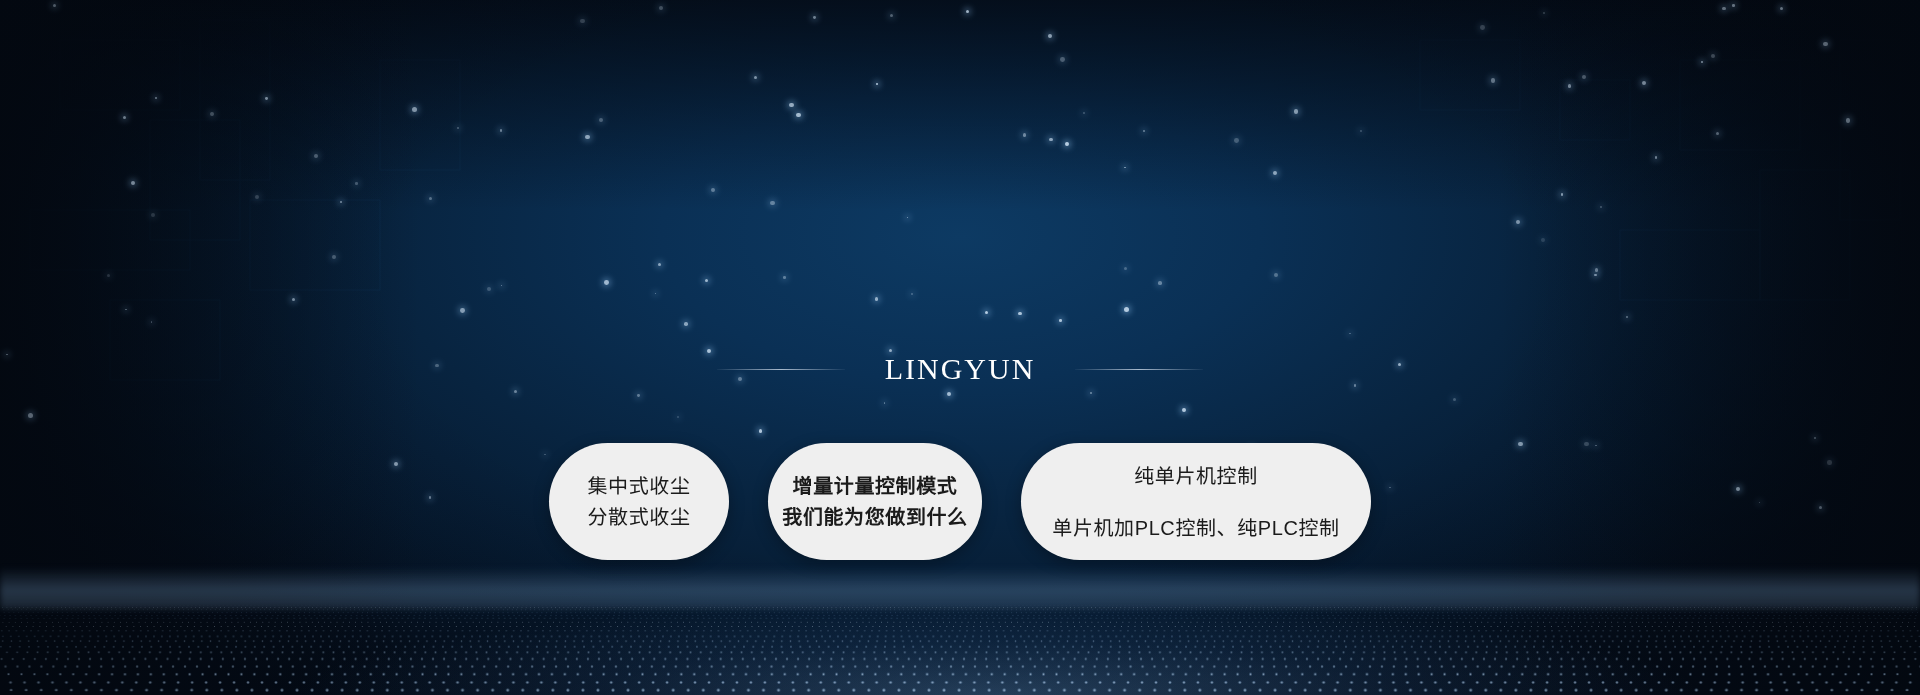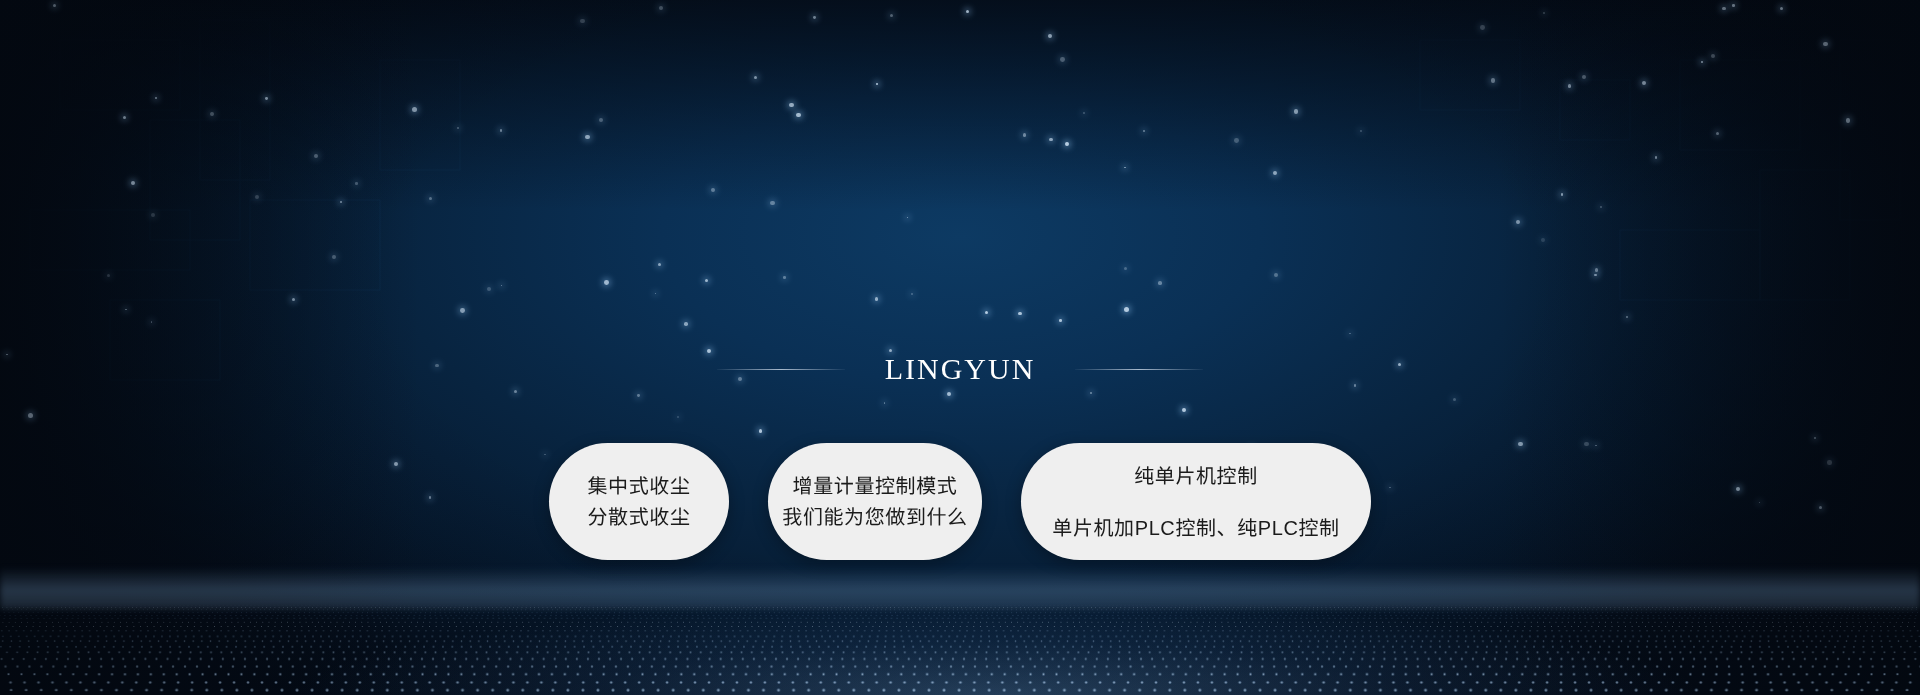--- a/index.html
+++ b/index.html
@@ -199,21 +199,21 @@
     display: flex;
     flex-direction: column;
     align-items: center;
     justify-content: center;
     gap: 11px;
     box-sizing: border-box;
     padding: 0 34px;
     box-shadow: 0 4px 16px rgba(0,0,0,0.30);
   }
   .card-1 { width: 180px; }
-  .card-2 { width: 214px; }
+  .card-2 { width: 214px; font-weight: bold; }
   .card-3 { width: 350px; gap: 32px; }
 
   .card-line {
     font-size: 20px;
     color: #1b1b1b;
     line-height: 1;
     white-space: nowrap;
     letter-spacing: .6px;
   }
 </style>

